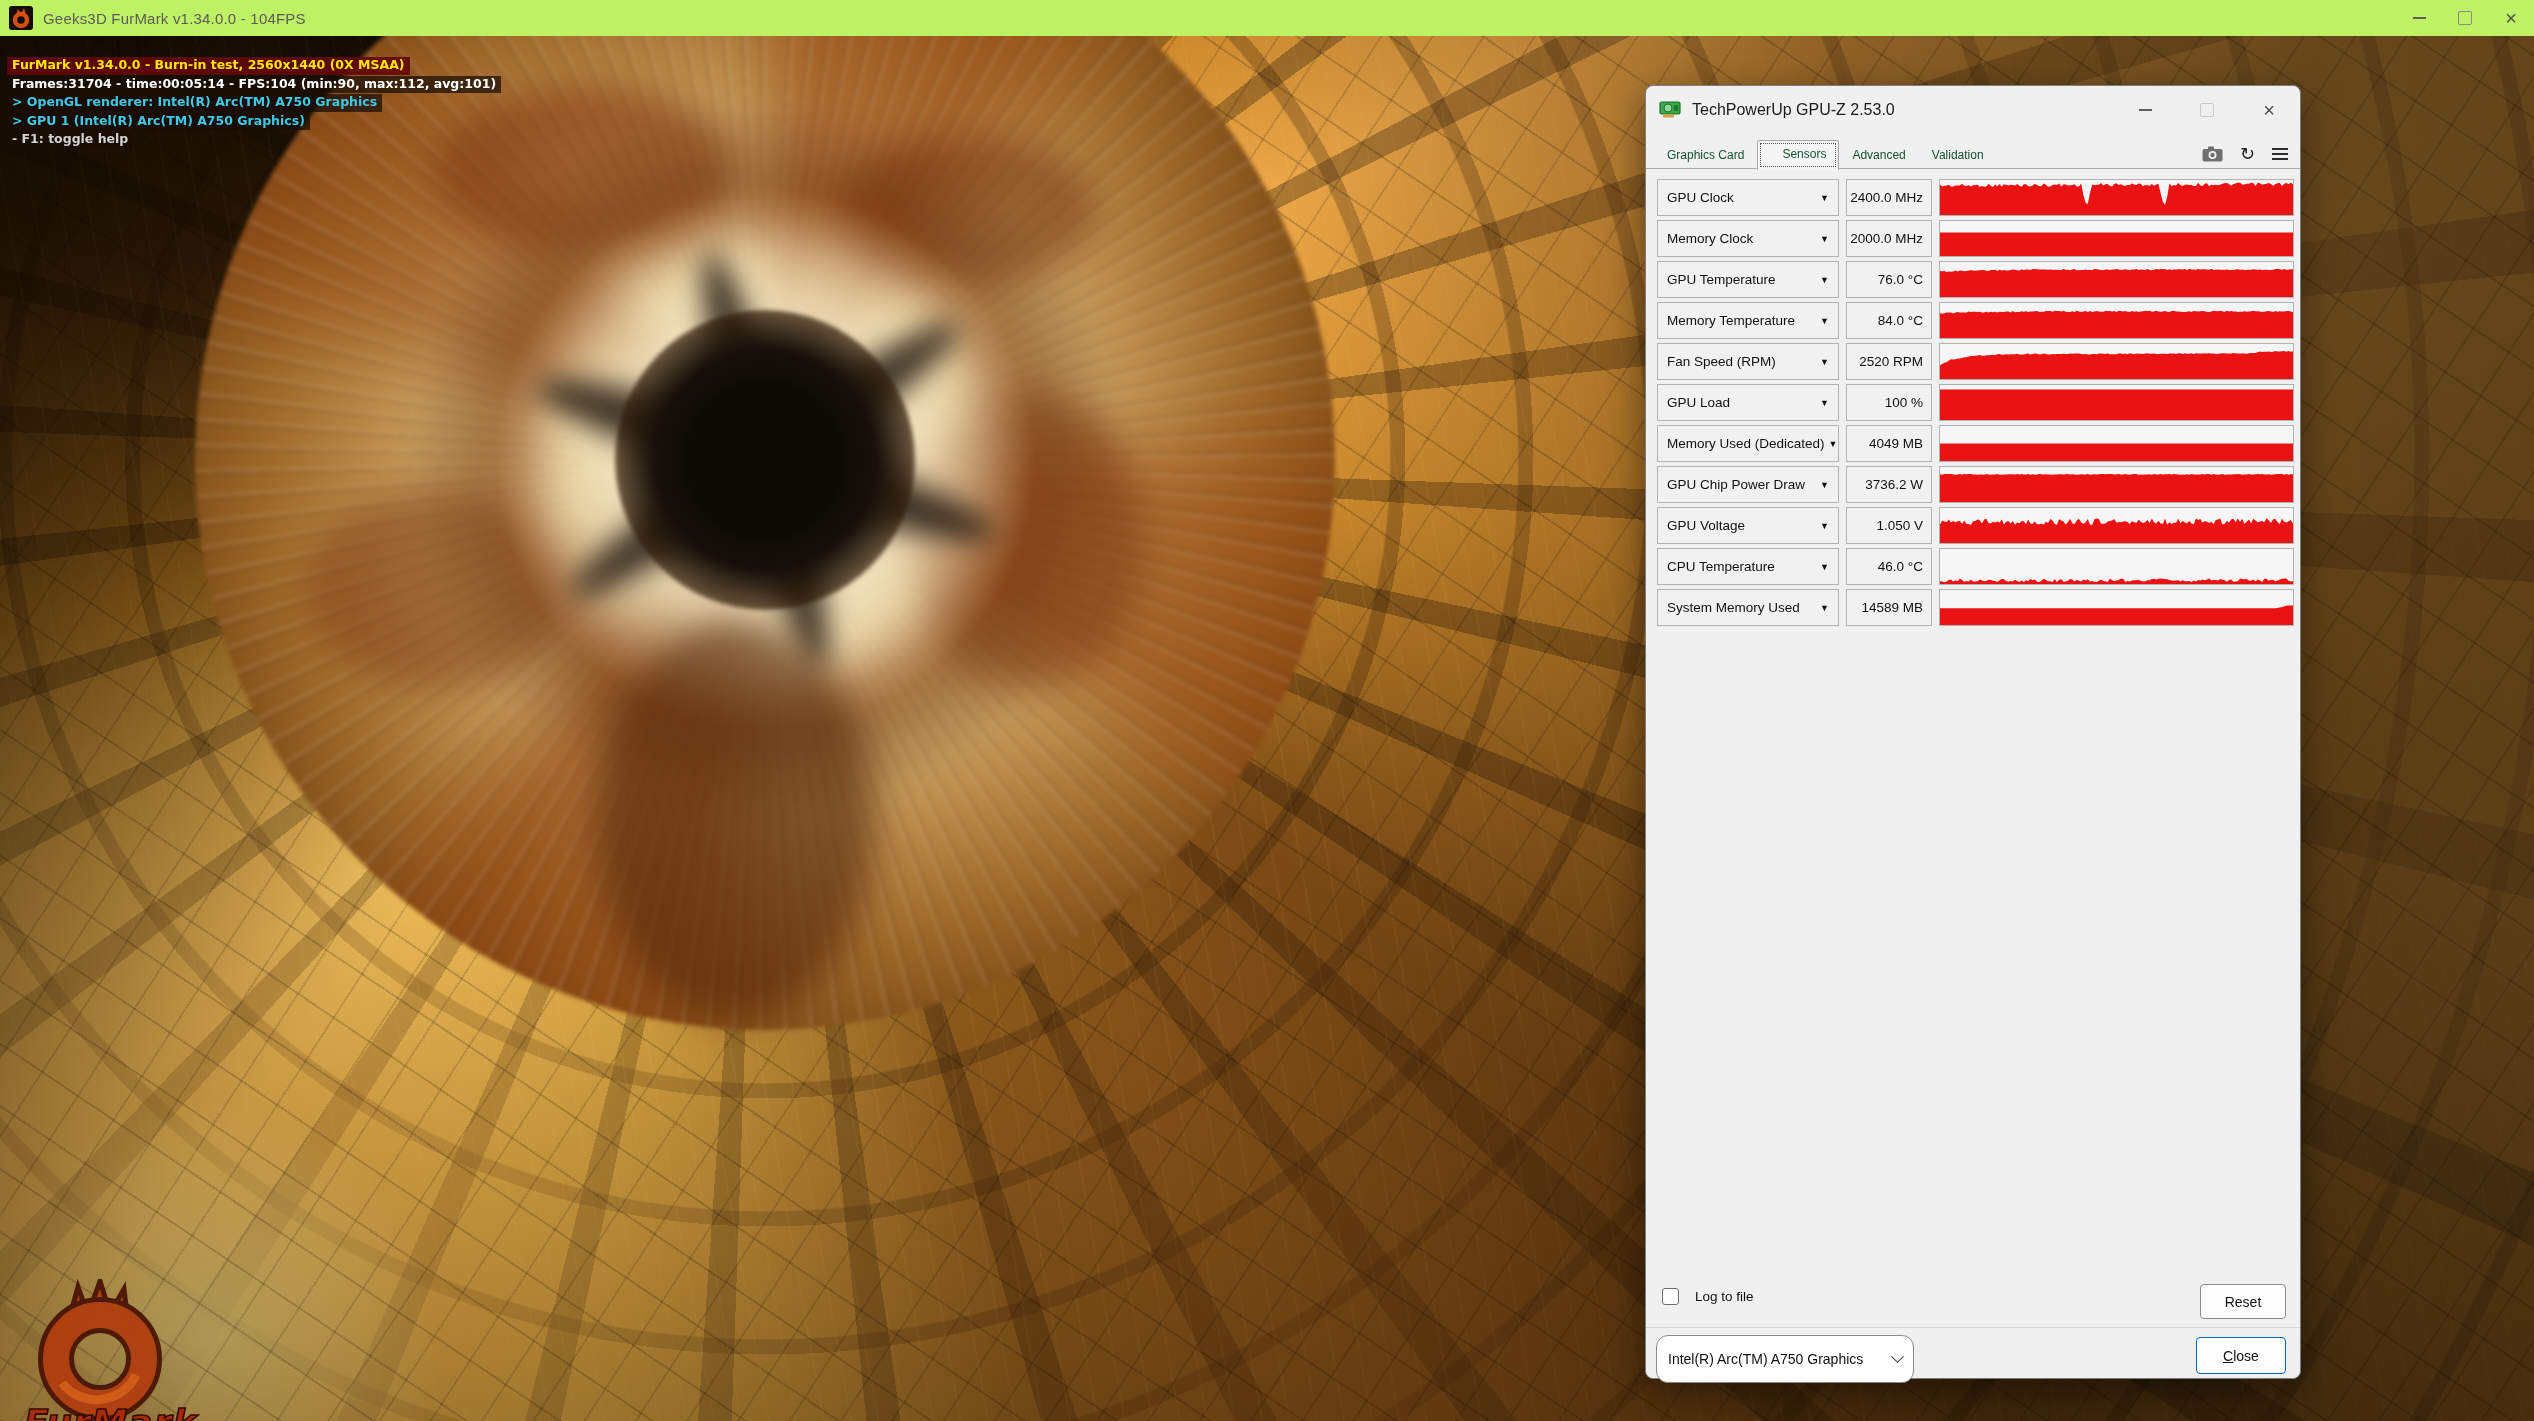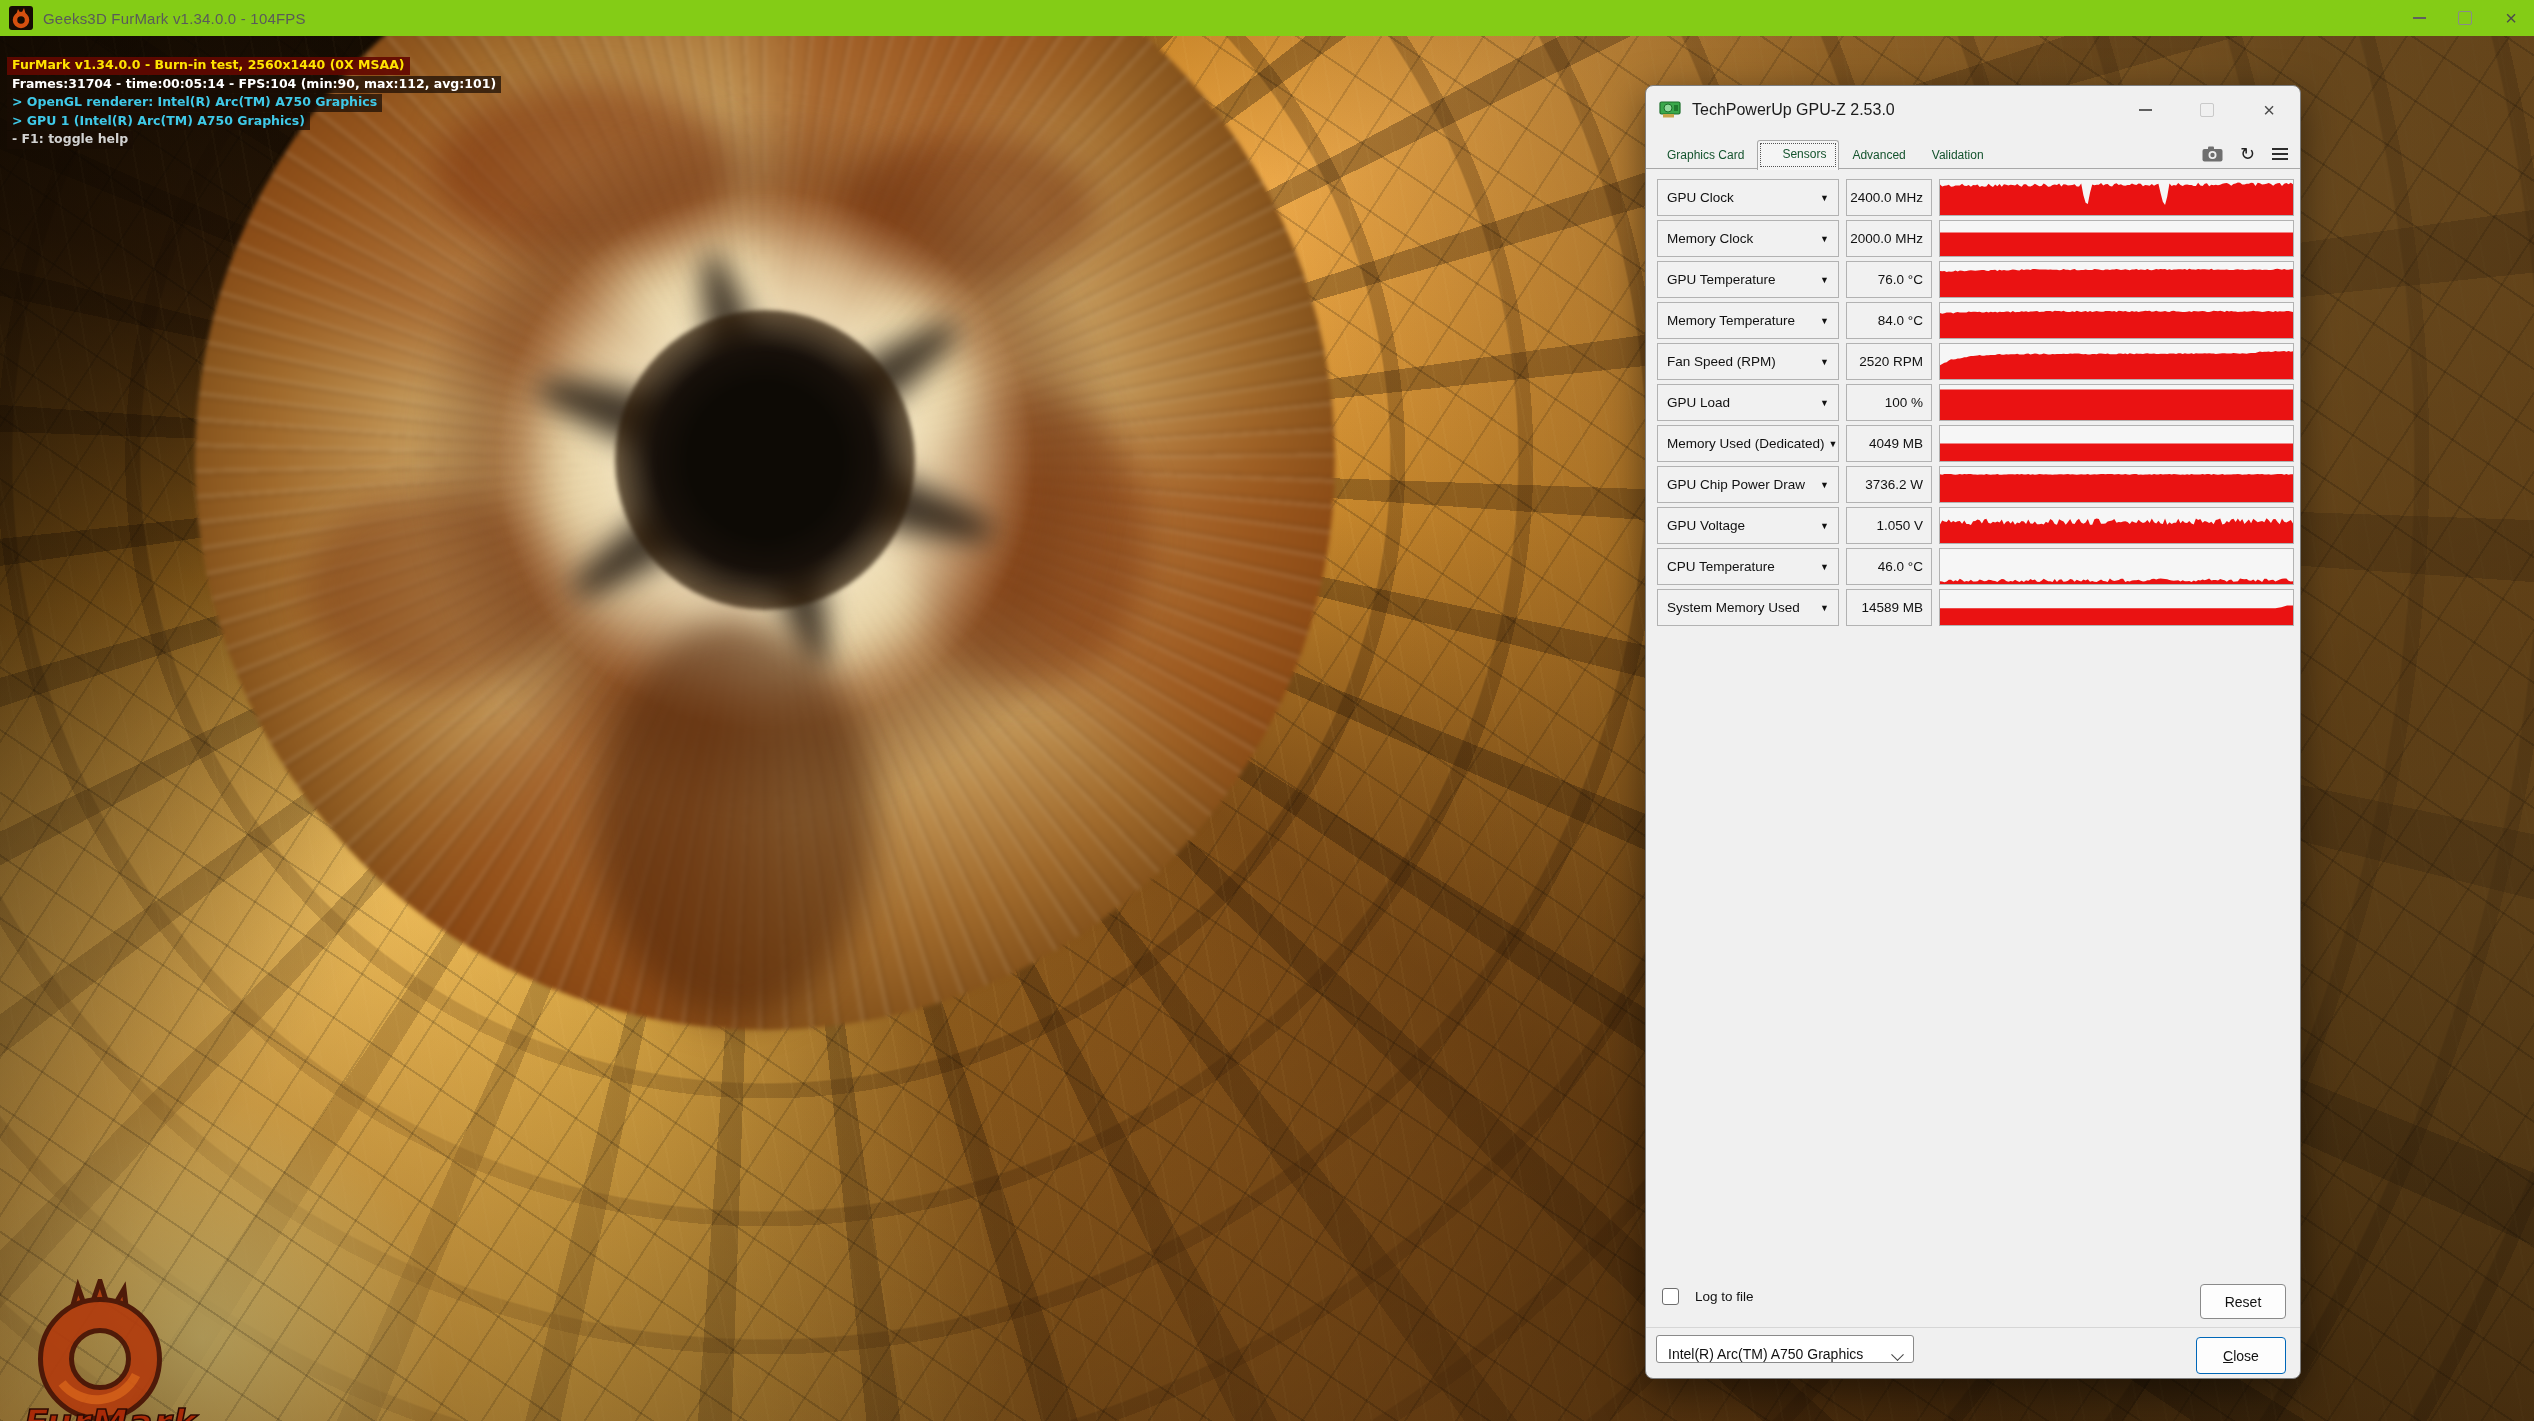--- a/index.html
+++ b/index.html
@@ -1,21 +1,21 @@
 <!DOCTYPE html>
 <html><head>
 <meta charset="utf-8">
 <style>
   html,body{margin:0;padding:0;}
   body{width:2534px;height:1421px;overflow:hidden;background:#000;position:relative;
        font-family:"Liberation Sans",sans-serif;-webkit-font-smoothing:antialiased;}
 
   
   .fm-window{position:absolute;inset:0;}
-  .fm-titlebar{position:absolute;top:0;left:0;right:0;height:36px;background:#84cc16;
+  .fm-titlebar{position:absolute;top:0;left:0;right:0;height:36px;background:#bef264;
                display:flex;align-items:center;z-index:5;}
   .fm-appicon{width:24px;height:24px;margin-left:9px;flex:0 0 auto;}
   .fm-title{margin-left:10px;font-size:15px;color:#5a5a5a;letter-spacing:.2px;}
   .fm-controls{margin-left:auto;display:flex;height:100%;}
   .cap-btn{width:46px;height:100%;display:flex;align-items:center;justify-content:center;cursor:default;}
   .glyph-min{width:13px;height:2px;background:#5f5f5f;}
   .glyph-max{width:12px;height:12px;border:1.5px solid #8a8a8a;border-radius:2px;}
   .glyph-x{font-size:20px;color:#4c4c4c;line-height:1;}
 
   
@@ -111,23 +111,23 @@
   .gz-value{justify-content:flex-end;padding-right:8px;white-space:nowrap;}
   .gz-graph{background:#f6f6f6;position:relative;padding:0;}
   .gz-graph svg{position:absolute;inset:0;width:100%;height:100%;display:block;}
   
   .gz-logrow{position:absolute;left:16px;top:1202px;display:flex;align-items:center;gap:16px;}
   .gz-checkbox{width:17px;height:17px;background:#fff;border:1.5px solid #6e6e6e;border-radius:3px;box-sizing:border-box;}
   .gz-btn{position:absolute;background:#fdfdfd;border:1px solid #8a8a8a;border-radius:4px;font-size:14px;
           display:flex;align-items:center;justify-content:center;color:#111;}
   .gz-reset{right:14px;top:1198px;width:84px;height:33px;}
   .gz-sep{position:absolute;left:0;right:0;top:1241px;border-top:1px solid #d6d6d6;}
-  .gz-select{position:absolute;left:10px;top:1249px;width:258px;height:28px;background:#fff;
-             border:1px solid #8a8a8a;border-radius:3px;box-sizing:border-box;display:flex;
-             align-items:flex-end;justify-content:space-between;padding:0 11px;font-size:14px;}
+  .gz-select{position:absolute;left:10px;top:1249px;width:258px;height:48px;background:#fff;
+             border:1px solid #8a8a8a;border-radius:12px;box-sizing:border-box;display:flex;
+             align-items:center;justify-content:space-between;padding:0 11px;font-size:14px;}
   .gz-chev{width:8px;height:8px;border-right:1.6px solid #444;border-bottom:1.6px solid #444;
            transform:rotate(45deg) translate(-2px,-2px);}
   .gz-close{right:14px;top:1251px;width:88px;height:35px;border:1px solid #0067b8;}
   .u{text-decoration:underline;}
 </style>
 </head>
 <body>
 
 <div class="fm-window">
 

